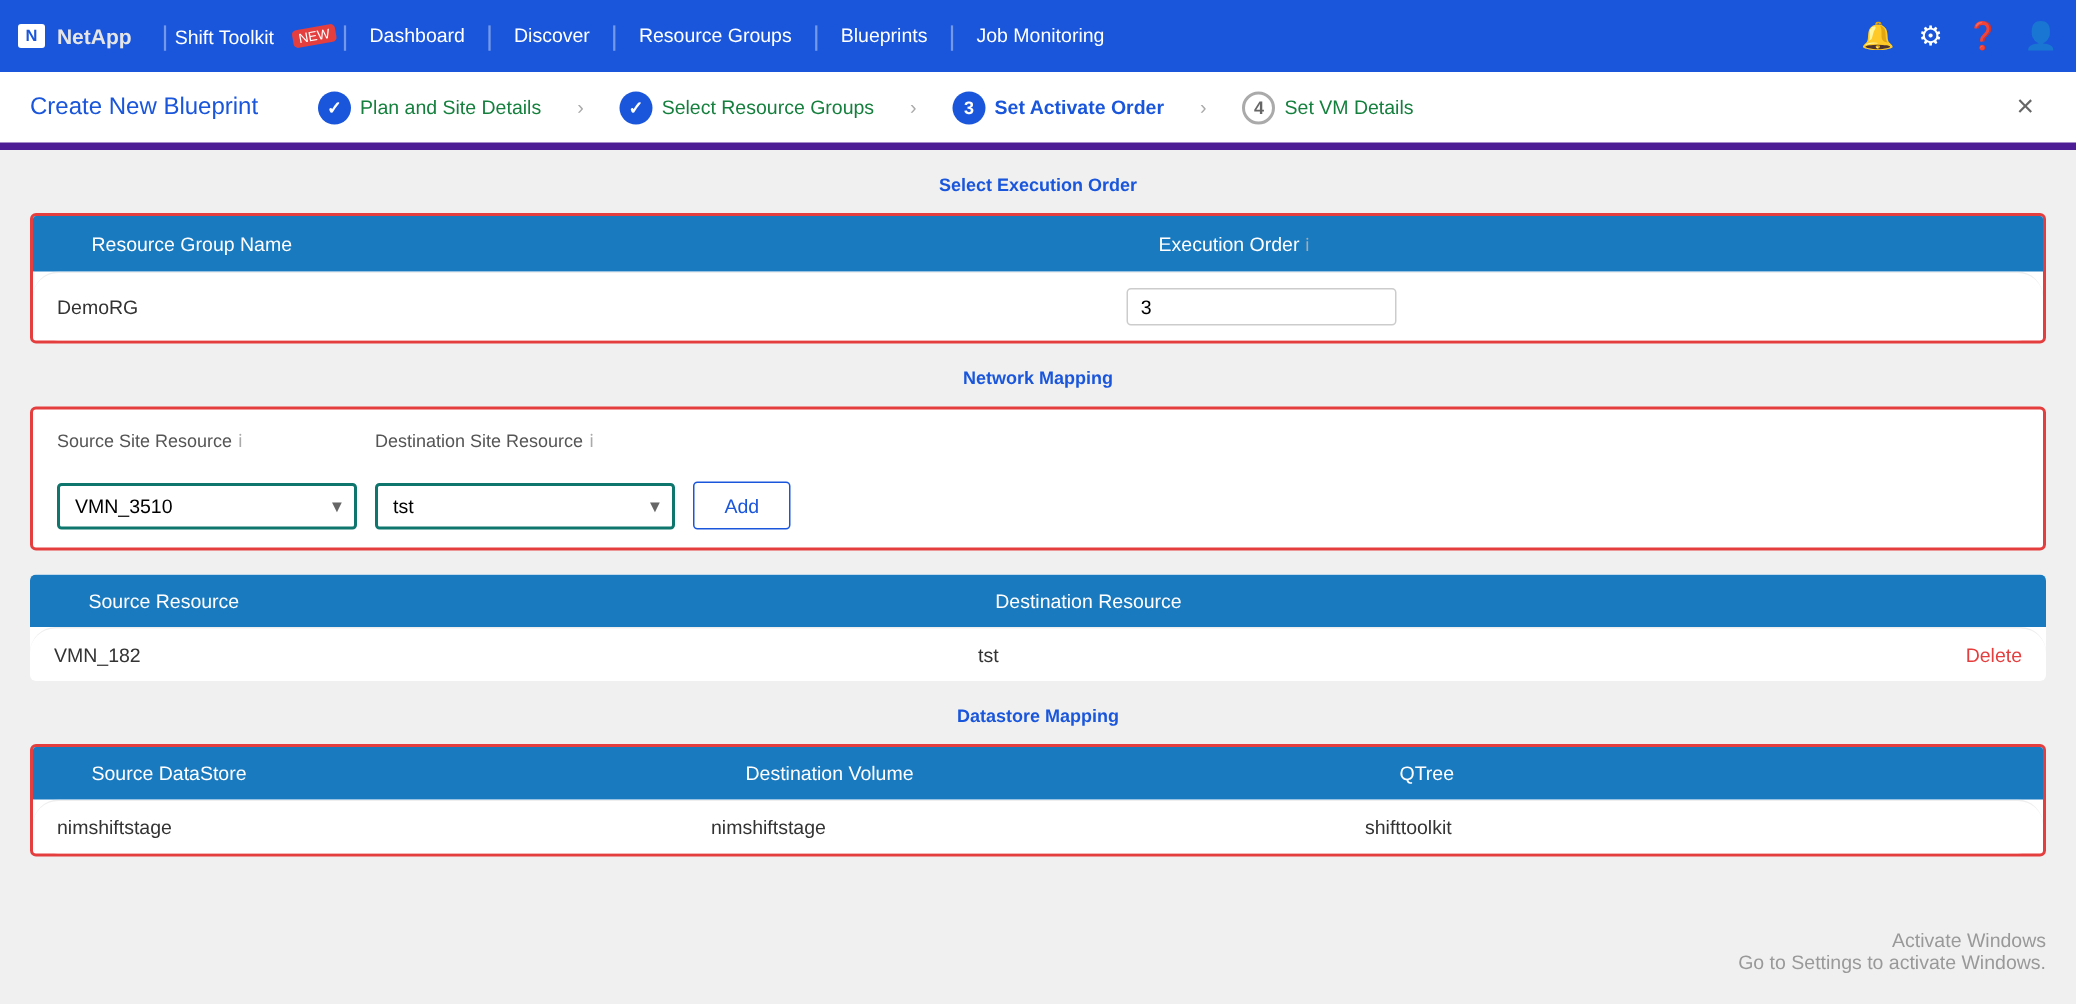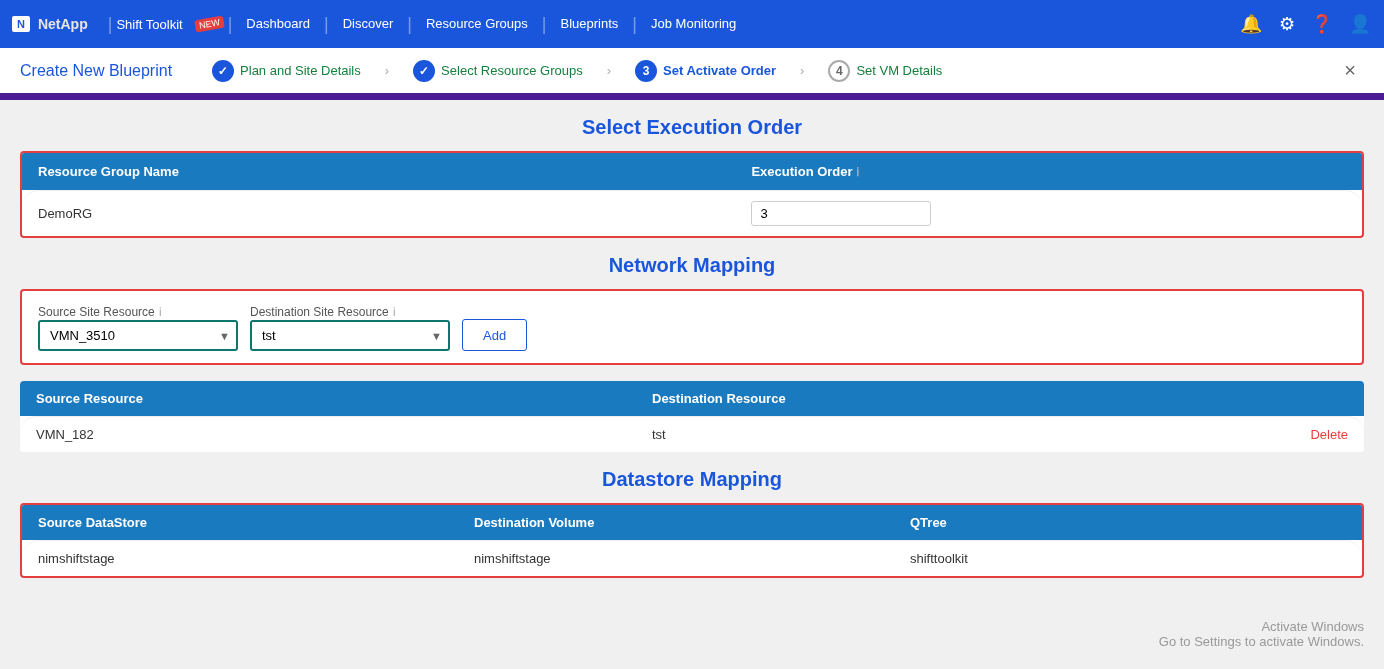--- a/index.html
+++ b/index.html
@@ -74,21 +74,21 @@
       cursor: pointer;
     }
 
     
     .sub-nav {
       background: white;
       display: flex;
       align-items: center;
       height: 52px;
       padding: 0 20px;
-      border-bottom: 7px solid #4c1d95;
+      border-bottom: 5px solid #4c1d95;
       position: relative;
     }
     .sub-nav-title {
       color: #1a56db;
       font-size: 16px;
       font-weight: 500;
       margin-right: 40px;
     }
     .breadcrumb-steps {
       display: flex;
@@ -143,21 +143,21 @@
     .main-content {
       padding: 16px 20px;
       background: #f0f0f0;
       min-height: calc(669px - 100px);
       overflow-y: auto;
     }
 
     .section-title {
       text-align: center;
       color: #1a56db;
-      font-size: 20px;
+      font-size: 12px;
       font-weight: 600;
       margin-bottom: 12px;
     }
 
     
     .table-section {
       background: white;
       border: 2px solid #e53e3e;
       border-radius: 4px;
       margin-bottom: 16px;
@@ -169,22 +169,23 @@
     }
 
     .table-header {
       background: #1a7abf;
       display: flex;
       align-items: center;
       padding: 10px 16px;
     }
     .table-header .col {
       color: white;
-      font-weight: bold;
-      font-size: 13px;
+      font-weight: normal;
+      font-size: 13px;
+      margin-left: 23px;
     }
     .table-row {
       display: flex;
       align-items: center;
       padding: 10px 16px;
       border-top: 1px solid #eee;
       background: white;
       border-radius: 17px;
     }
     .table-row .col {
@@ -212,21 +213,21 @@
       padding: 12px 16px;
     }
     .network-row {
       display: flex;
       align-items: flex-end;
       gap: 12px;
     }
     .field-group {
       display: flex;
       flex-direction: column;
-      gap: 0;
+      gap: 20px;
     }
     .field-label {
       font-size: 12px;
       color: #555;
       display: flex;
       align-items: center;
       gap: 4px;
     }
     .info-icon {
       color: #aaa;

